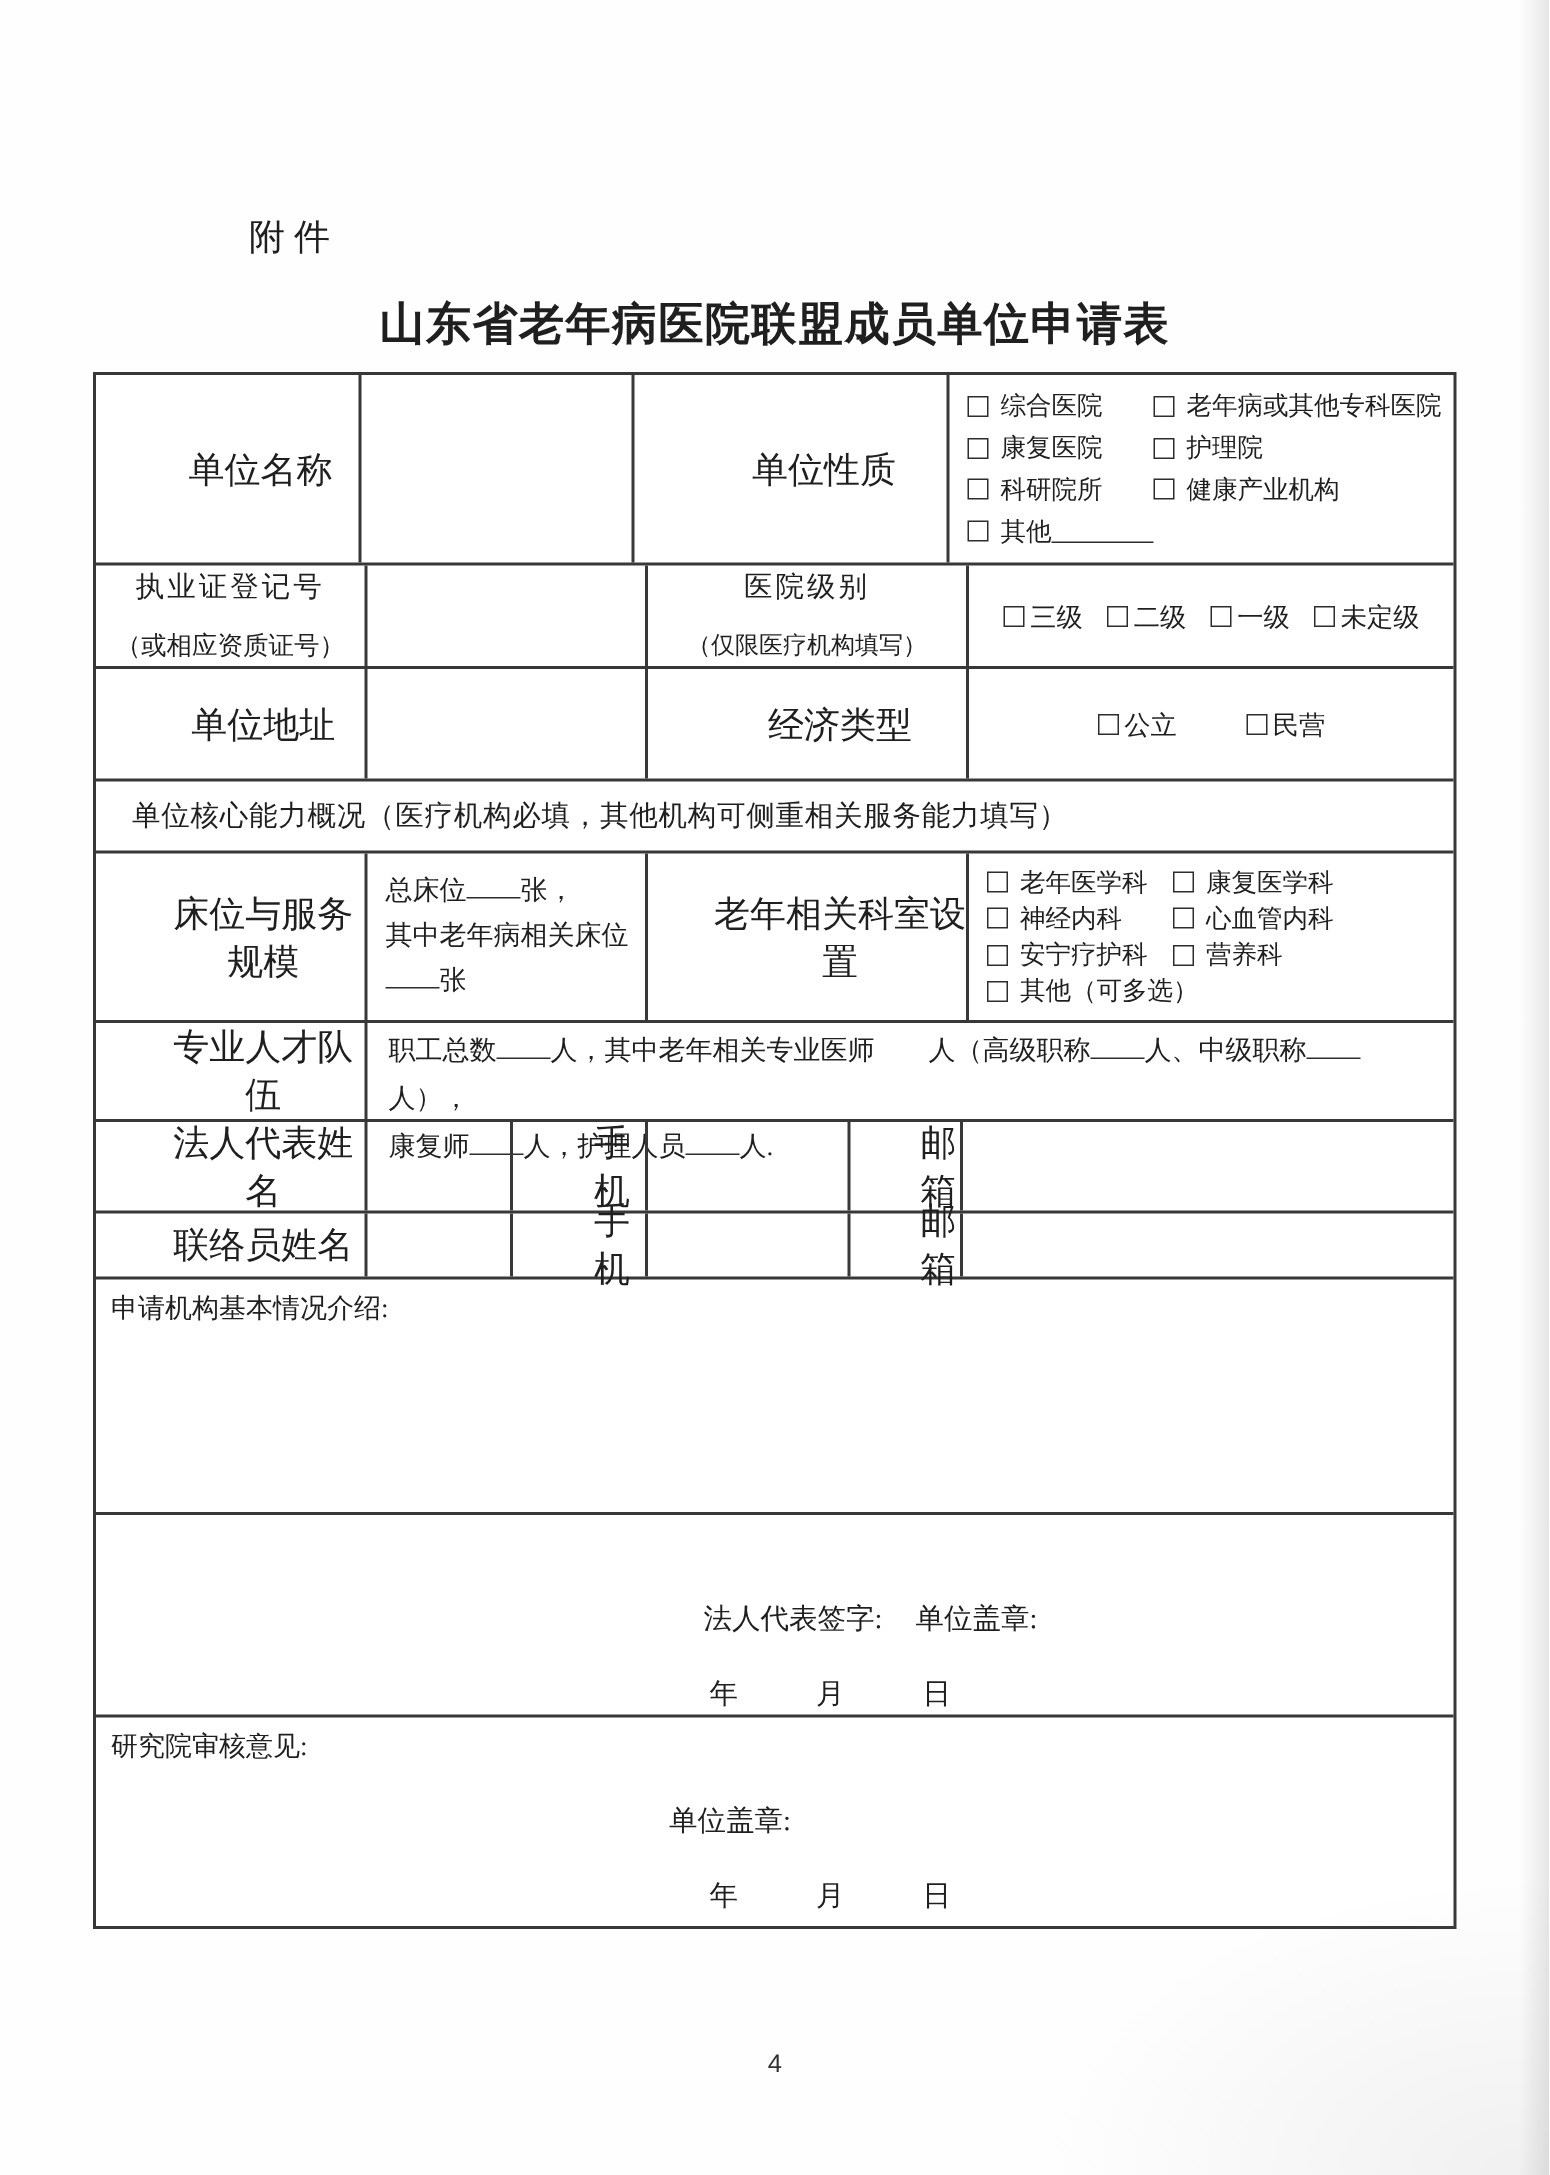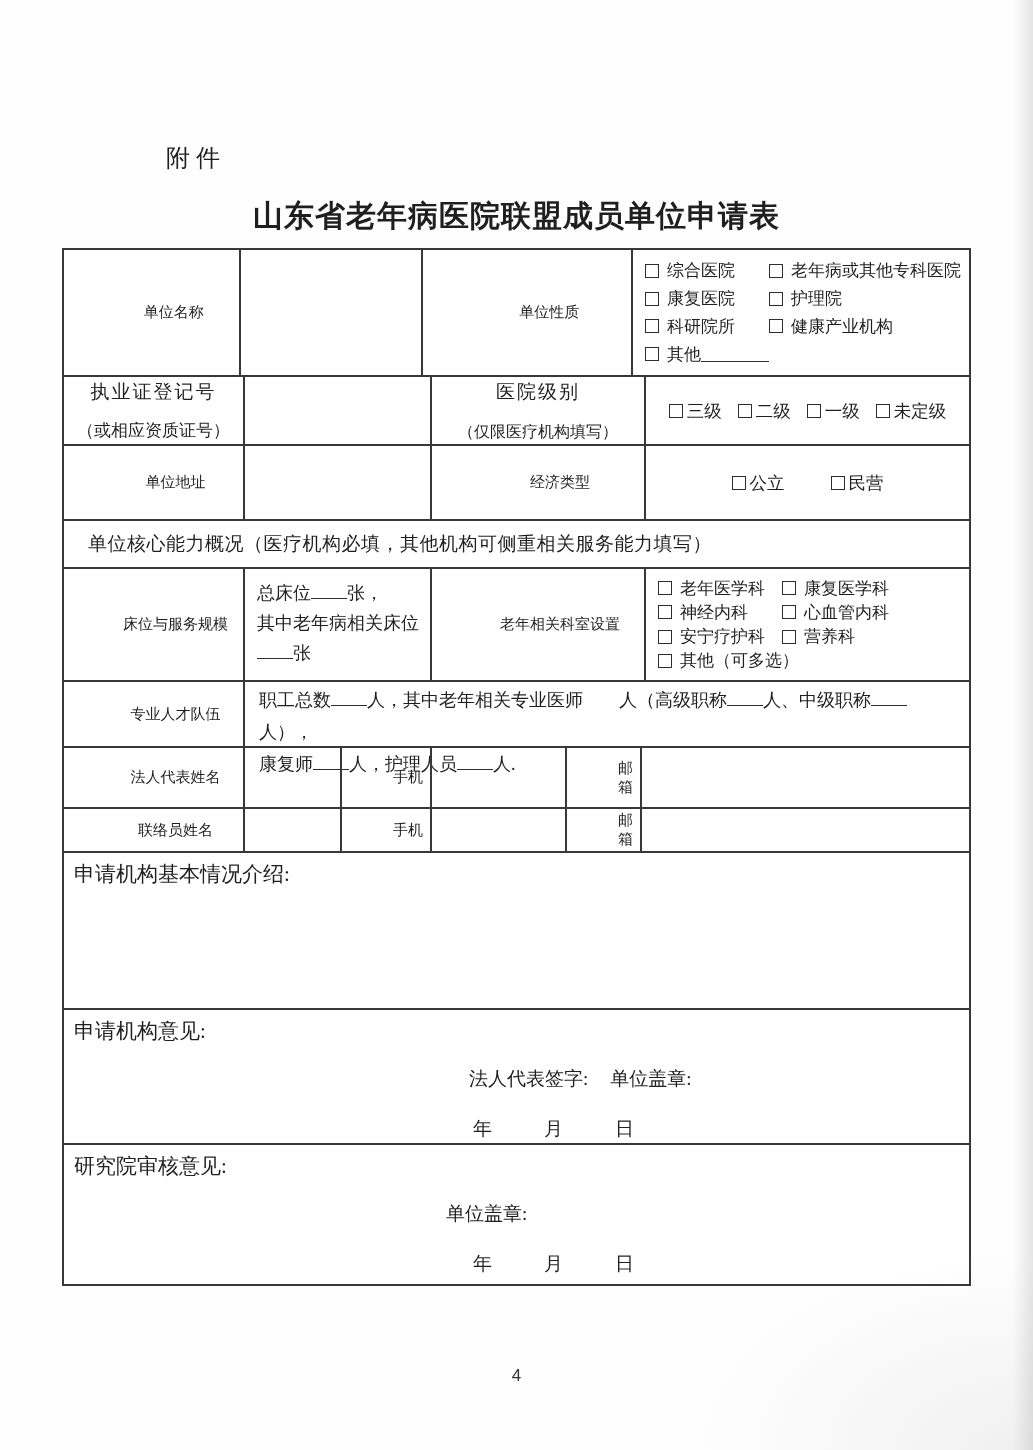--- a/index.html
+++ b/index.html
@@ -31,42 +31,42 @@
   .tr:last-child { border-bottom:none; }
   .td { border-right:2px solid #383838; box-sizing:border-box; position:relative; }
   .td:last-child { border-right:none; }
 
   .h129{height:127px}.h71{height:69px}.h77{height:75px}.h50{height:48px}.h115{height:113px}
   .h68{height:66px}.h45{height:61px}.h46{height:44px}.h159{height:157px}.h137{height:135px}.h139{height:139px}
 
   .w181{width:181px}.w187{width:187px}.w214{width:214px}.grow{flex:1}
   .w97{width:97px}.w90{width:90px}.w135{width:135px}.w75{width:75px}
 
-  .lbl { display:flex; align-items:center; justify-content:center; text-align:center; font-size:15px;padding-left:44px; }
+  .lbl { display:flex; align-items:center; justify-content:center; text-align:center; font-size:24px;padding-left:44px; }
   .lbl2 { display:flex; flex-direction:column; align-items:center; justify-content:space-between; text-align:center; }
   .lbl2 .l1 { font-size:19px; letter-spacing:2px; line-height:30px; }
   .lbl2 .l2 { font-size:17px; line-height:26px; }
-  .lbl2 .l2s { font-size:16px; line-height:25px; }
+  .lbl2 .l2s { font-size:16px; line-height:25px;font-family:Liberation Mono, monospace; }
 
   .optcell { display:flex; flex-direction:column; justify-content:space-around; padding:7px 8px 7px 12px; font-size:17px; }
   .optline { display:flex; align-items:center; white-space:nowrap; }
   .opt { display:inline-flex; align-items:center; }
   .optcell .optline .opt:first-child { width:124px; }
   .cbx { width:12px; height:12px; border:1.6px solid #2d2d2d; margin-right:8px; flex:none; background:#fff; }
   .tight .cbx { margin-right:4px; }
   .blank { display:inline-block; border-bottom:1.6px solid #2d2d2d; height:15px; }
   .bl110{width:108px} .bl115{width:113px} .bl36{width:36px} .sp36{display:inline-block; width:36px;}
 
   .levelcell { display:flex; align-items:center; justify-content:center; gap:16px; font-size:17.5px; white-space:nowrap; }
   .ecocell { display:flex; align-items:center; justify-content:center; gap:46px; font-size:17.5px; }
 
   .fullhdr { display:flex; align-items:center; padding-left:24px; font-size:19px; letter-spacing:0.5px; }
   .bedcell { padding:9px 6px 9px 12px; font-size:18px; line-height:30px; }
   .staffcell { padding:2px 10px 2px 14px; font-size:18px; line-height:32px; }
-  .topleft { padding:7px 10px; font-size:21px; }
+  .topleft { padding:7px 10px; font-size:18px; }
 
   .sign-line { position:absolute; left:405px; top:56px; font-size:19px; display:flex; gap:22px; white-space:nowrap; }
   .seal-line { position:absolute; left:382px; top:56px; font-size:19px; white-space:nowrap; }
   .date-line { position:absolute; left:409px; top:106px; font-size:19px; display:flex; gap:52px; }
 
   .page-number {
     position:absolute; left:0; top:1366px; width:100%; text-align:center;
     font-size:17px; font-family:"Liberation Sans","DejaVu Sans",sans-serif; color:#333;
   }
 </style>
@@ -252,21 +252,20 @@
     </div>
 
     <div class="tr h159">
       <div class="td grow topleft">
         <span>申请机构基本情况介绍:</span>
       </div>
     </div>
 
     <div class="tr h137">
       <div class="td grow">
-        <div class="topleft">申请机构意见:</div>
         <div class="sign-line">
           <span>法人代表签字:</span>
           <span>单位盖章:</span>
         </div>
         <div class="date-line">
           <span>年</span>
           <span>月</span>
           <span>日</span>
         </div>
       </div>

